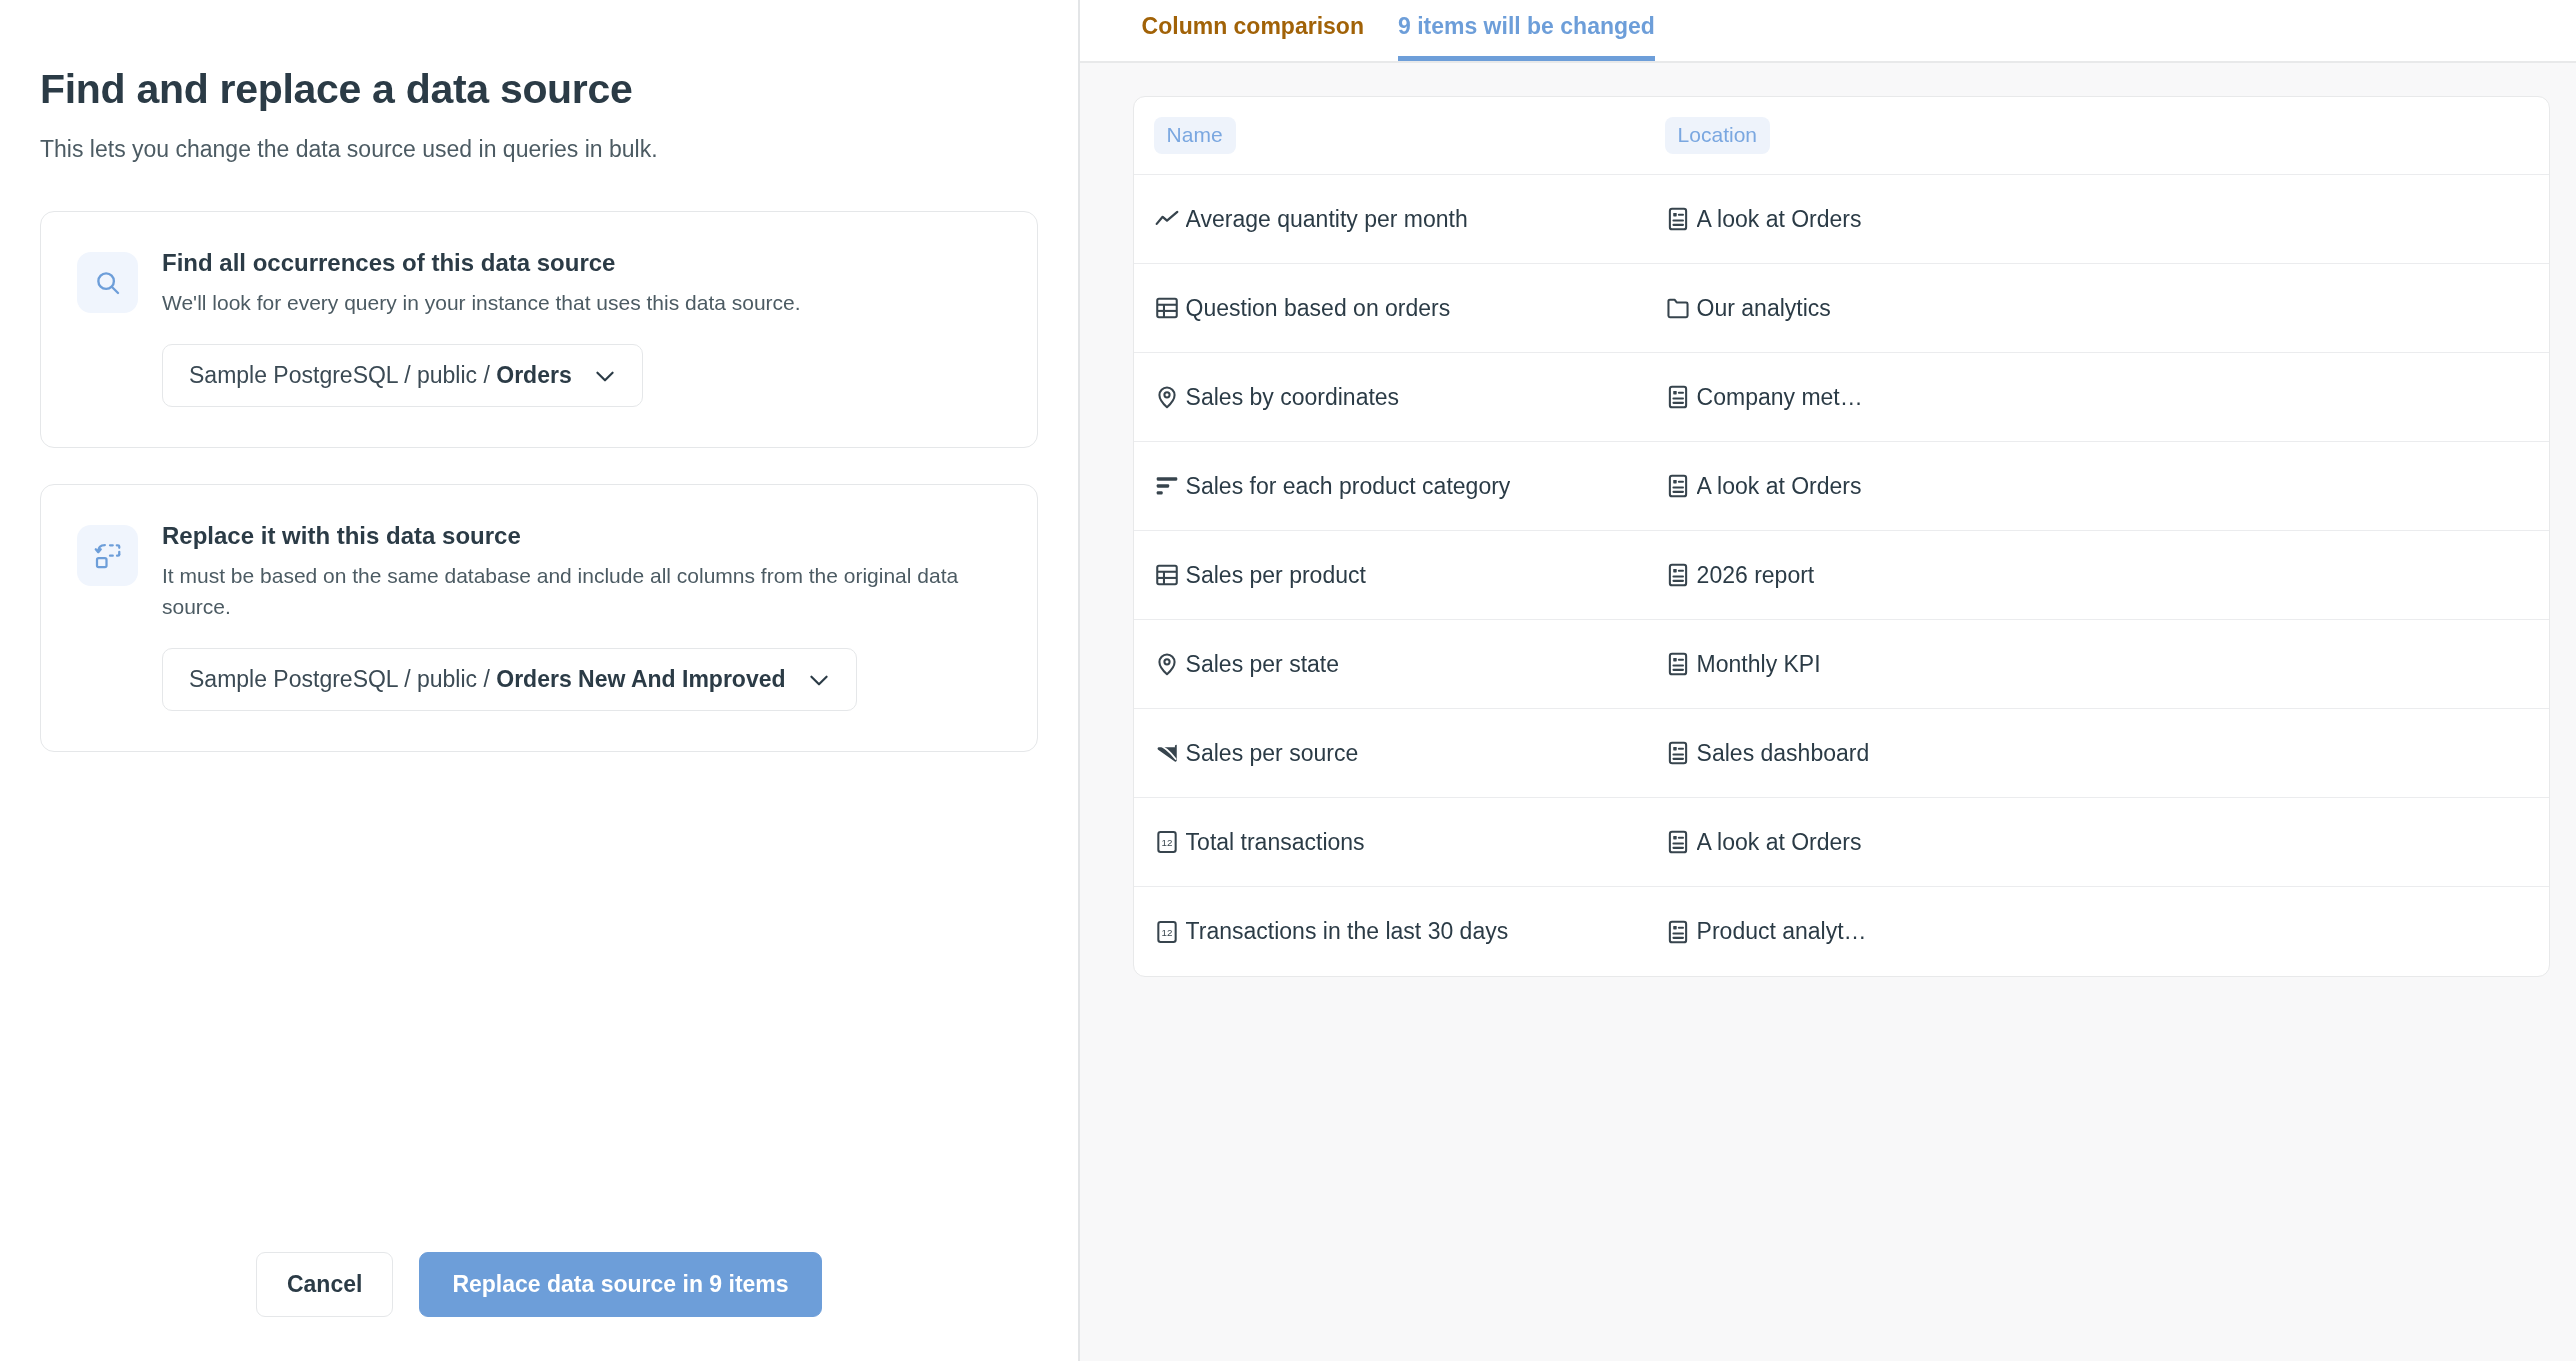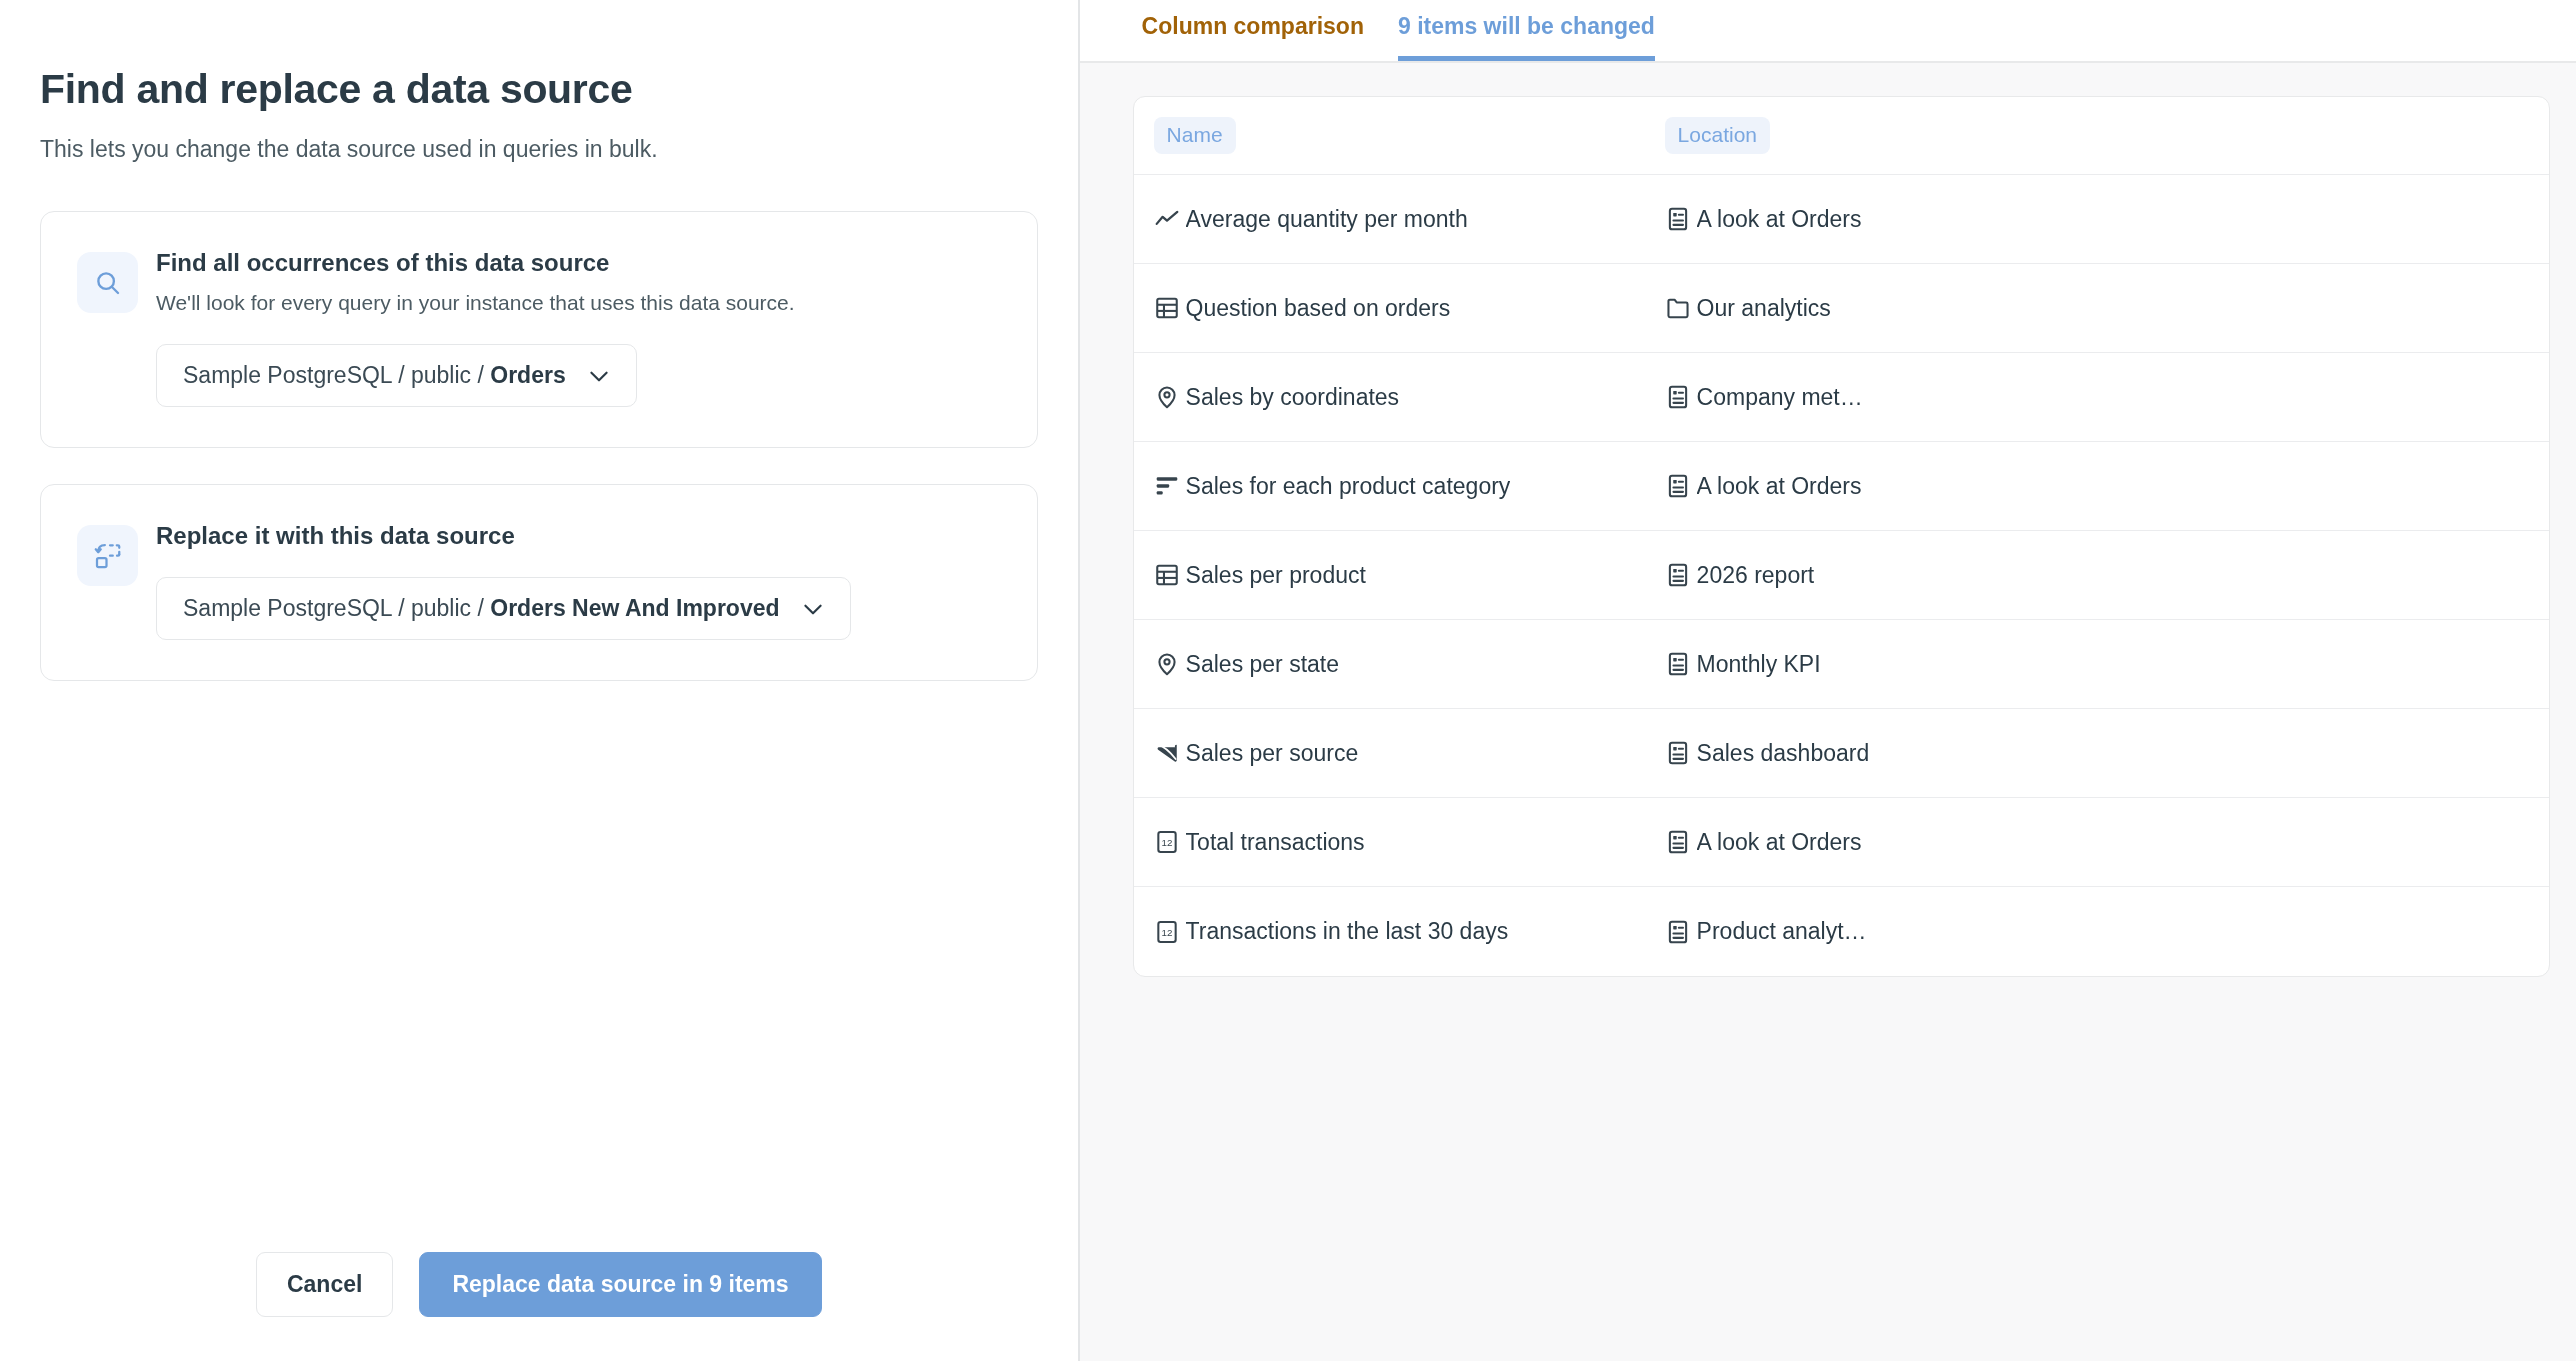--- a/index.html
+++ b/index.html
@@ -49,21 +49,21 @@
     line-height: 1.3;
   }
 
   .card {
     margin-top: 0;
     border: 1.5px solid #e5e7e9;
     border-radius: 14px;
     background: #ffffff;
     padding: 36px 40px 40px 36px;
     display: flex;
-    gap: 18px;
+    gap: 24px;
   }
 
   #card-find { margin-top: 46px; }
   #card-replace { margin-top: 36px; }
 
   .card-icon-badge {
     flex: 0 0 auto;
     width: 61px;
     height: 61px;
     border-radius: 14px;
@@ -295,20 +295,21 @@
           <path d="M13.6 3.4 h2.2"></path>
           <path d="M19 3.4 h1 a1 1 0 0 1 1 1 v1"></path>
           <path d="M21 8.6 v2.1"></path>
           <path d="M13.6 11.7 h2.2"></path>
           <path d="M19.2 11.7 h0.9 a0.9 0.9 0 0 0 0.9 -0.9"></path>
           <rect x="3.2" y="13.6" width="7.6" height="7.2" rx="1.3"></rect>
         </svg>
       </div>
       <div class="card-body">
         <div class="card-heading">Replace it with this data source</div>
+        <div class="card-desc">It must be based on the same database and include all columns from the original data source.</div>
         <div class="ds-select">
           <span><span>Sample PostgreSQL / public / </span><span class="ds-strong">Orders New And Improved</span></span>
           <span class="chev">
             <svg width="26" height="26" viewBox="0 0 24 24" fill="none" stroke="#2b3b46" stroke-width="2" stroke-linecap="round" stroke-linejoin="round">
               <polyline points="5 9 12 16 19 9"></polyline>
             </svg>
           </span>
         </div>
       </div>
     </div>

